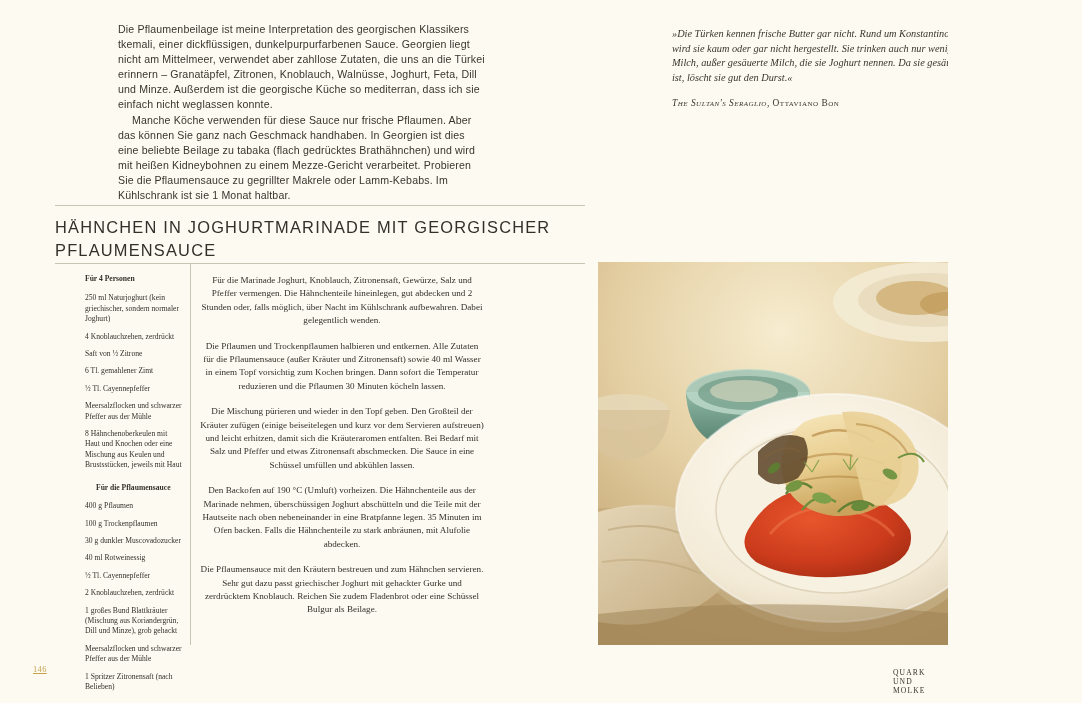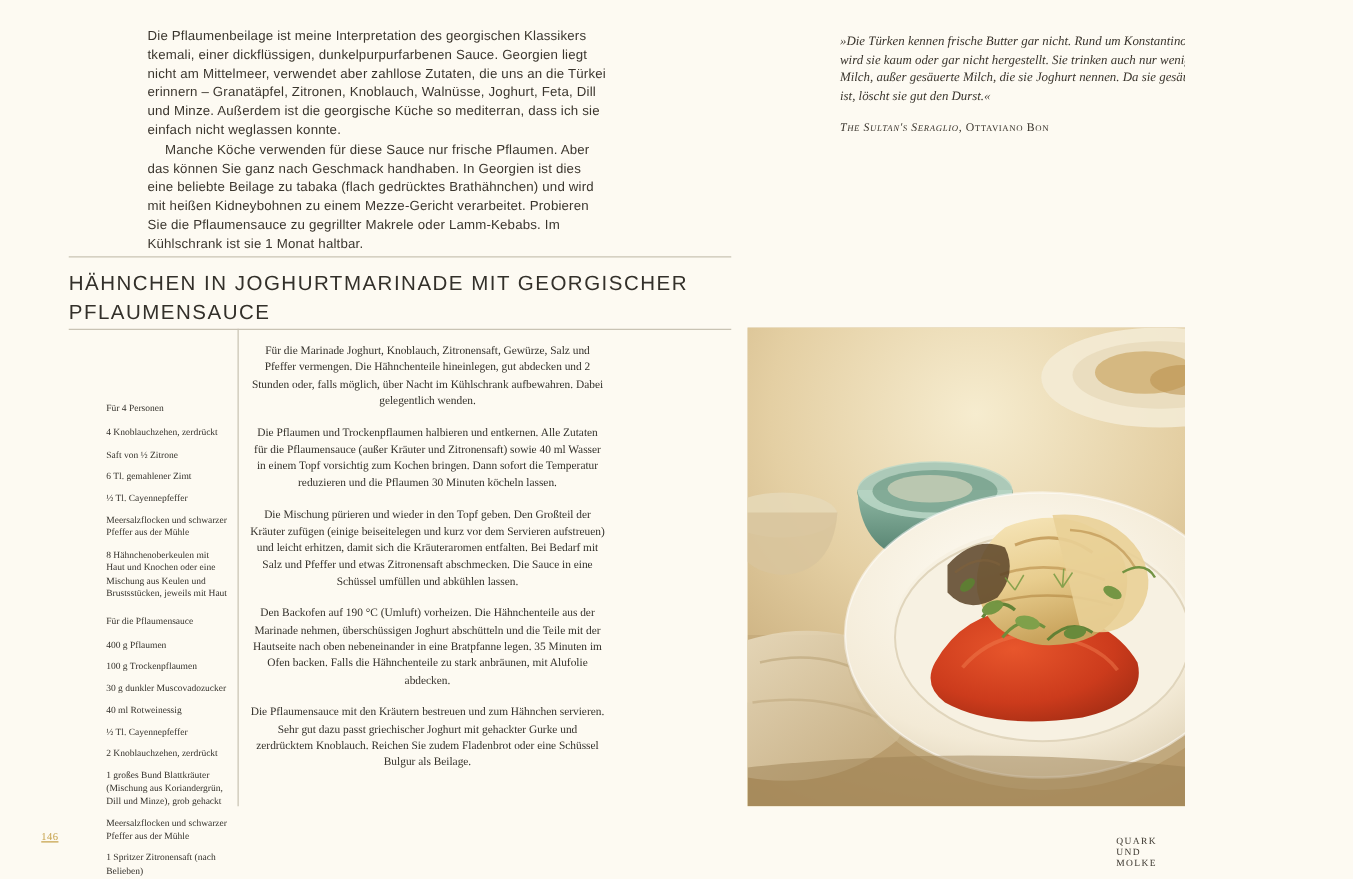--- a/index.html
+++ b/index.html
@@ -86,28 +86,28 @@
     position: absolute;
     left: 85px;
     top: 274px;
     width: 98px;
     font-family: "Liberation Serif", serif;
     font-size: 7.6px;
     line-height: 10.4px;
     color: #33302a;
   }
   .ingredients .serves {
-    font-weight: normal;
+    font-weight: bold;
     margin-bottom: 9px;
-    margin-top: 48px;
   }
   .ingredients .sub-head {
-    font-weight: normal;
+    font-weight: bold;
     margin-top: 12px;
     margin-bottom: 8px;
+    margin-left: 11px;
   }
   .ingredients .item { margin-bottom: 7px; }
 
   
   .method {
     position: absolute;
     left: 200px;
     top: 274px;
     width: 284px;
     font-family: "Liberation Serif", serif;
@@ -179,20 +179,21 @@
   </div>
 
   <div class="recipe-title">HÄHNCHEN IN JOGHURTMARINADE MIT GEORGISCHER PFLAUMENSAUCE</div>
 
   <div class="rule" style="left:55px; top:205px; width:530px;"></div>
   <div class="rule" style="left:55px; top:263px; width:530px;"></div>
   <div class="rule-v" style="left:190px; top:263px; height:382px;"></div>
 
   <div class="ingredients">
     <div class="serves">Für 4 Personen</div>
+    <div class="item">250 ml Naturjoghurt (kein griechischer, sondern normaler Joghurt)</div>
     <div class="item">4 Knoblauchzehen, zerdrückt</div>
     <div class="item">Saft von ½ Zitrone</div>
     <div class="item">6 Tl. gemahlener Zimt</div>
     <div class="item">½ Tl. Cayennepfeffer</div>
     <div class="item">Meersalzflocken und schwarzer Pfeffer aus der Mühle</div>
     <div class="item">8 Hähnchenoberkeulen mit Haut und Knochen oder eine Mischung aus Keulen und Brustsstücken, jeweils mit Haut</div>
 
     <div class="sub-head">Für die Pflaumensauce</div>
     <div class="item">400 g Pflaumen</div>
     <div class="item">100 g Trockenpflaumen</div>

